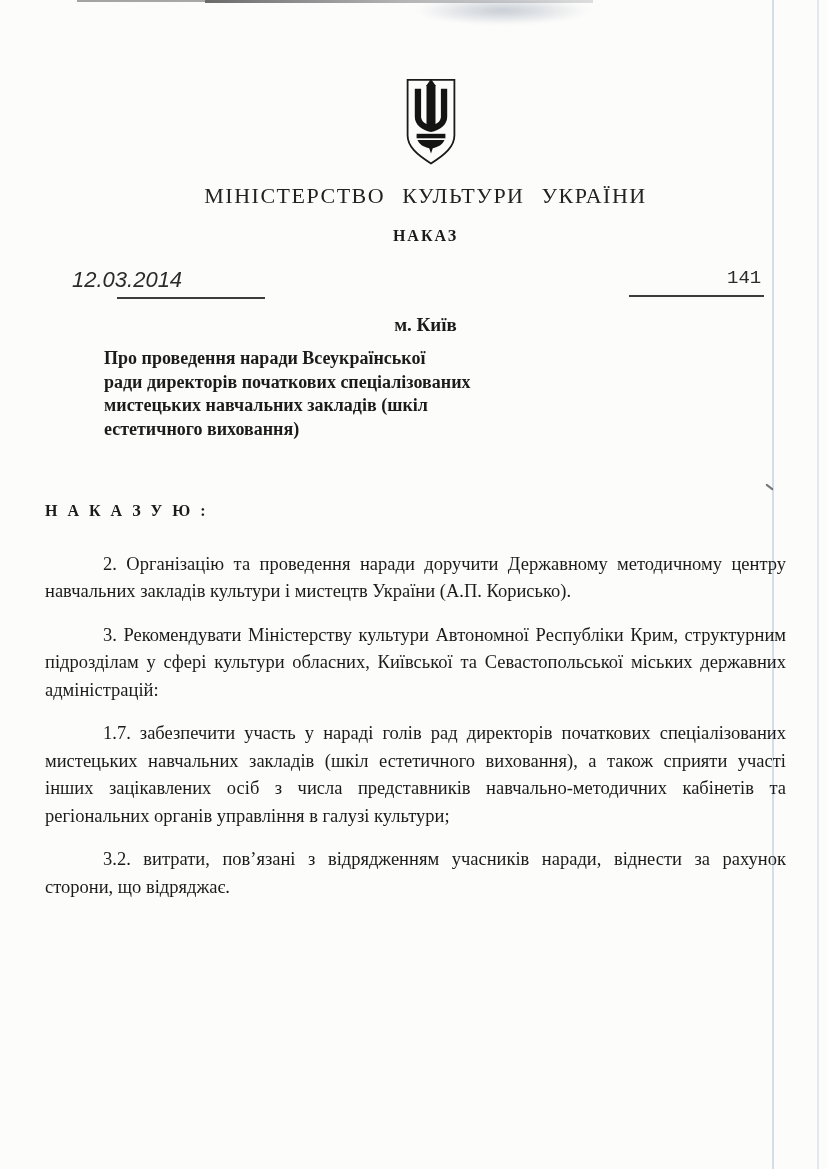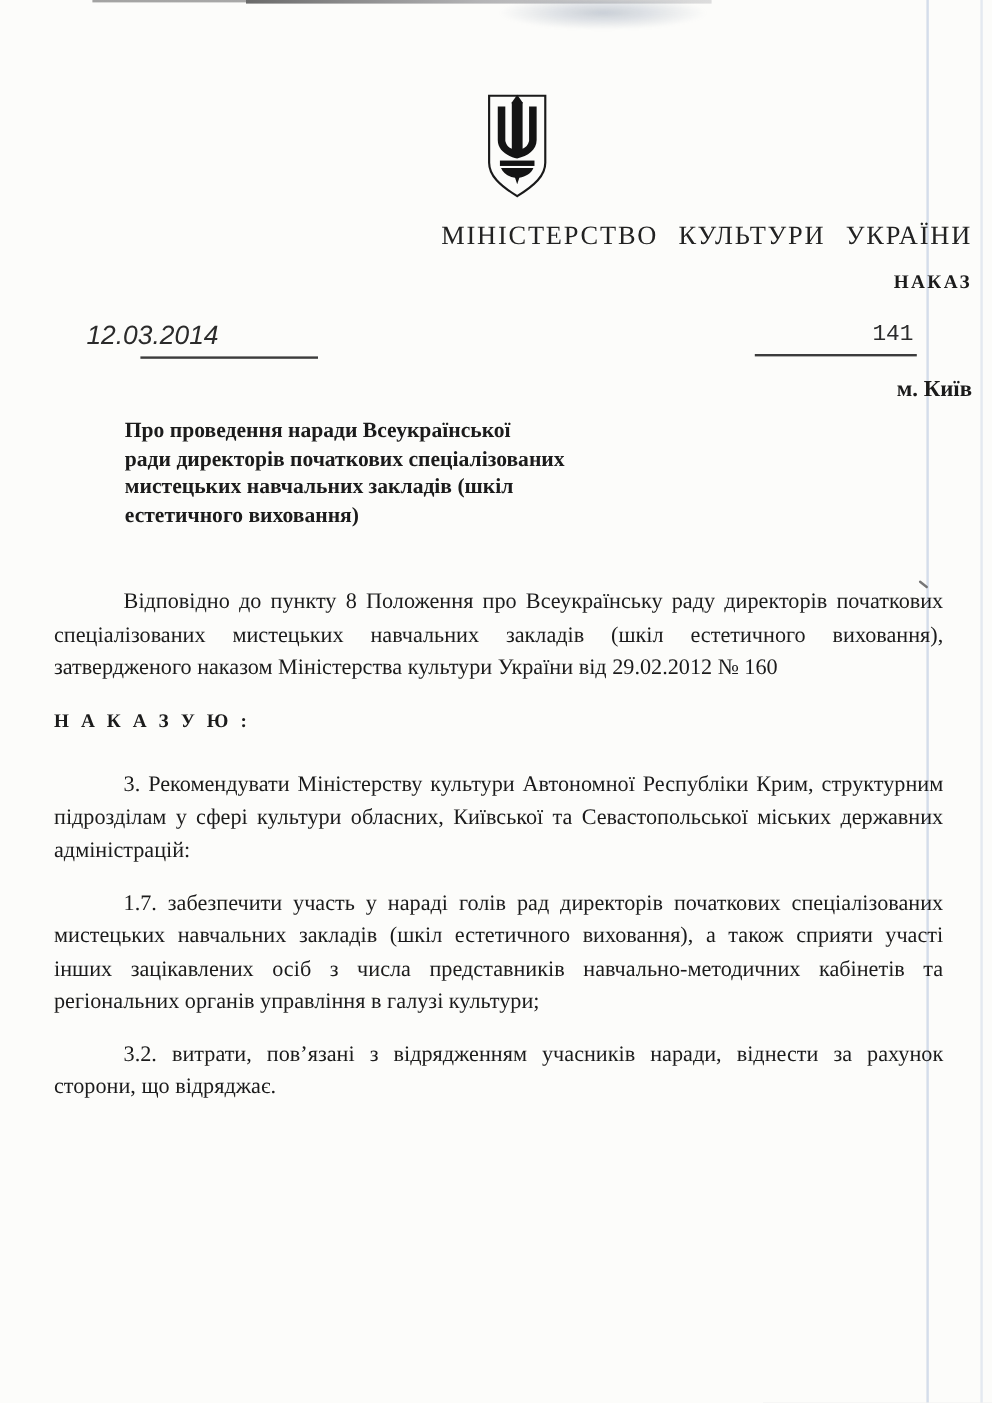--- a/index.html
+++ b/index.html
@@ -26,21 +26,21 @@
              filter:blur(1.5px); }
   .blue-line-a { position:absolute; left:772px; top:0; width:2px; height:1169px;
                  background:rgba(95,130,190,.26); }
   .blue-line-b { position:absolute; left:817px; top:0; width:2px; height:1169px;
                  background:rgba(95,130,190,.15); }
   .tick { position:absolute; left:765px; top:486px; width:9px; height:2px;
           background:#4a4a4a; transform:rotate(38deg); opacity:.75; border-radius:1px; }
 
   
   .emblem { position:absolute; left:404px; top:78px; width:54px; height:90px; }
-  .centered { position:absolute; left:55px; right:17px; text-align:right; }
+  .centered { position:absolute; left:55px; right:31px; text-align:center; }
   .ministry { top:183px; font-size:22px; letter-spacing:1.5px; word-spacing:10px; color:#222; }
   .doctype  { top:227px; font-size:16px; font-weight:bold; letter-spacing:2px; }
 
   
   .doc-date   { position:absolute; left:72px;  top:267px; font-family:"Liberation Sans", sans-serif;
                 font-size:22px; color:#2b2b2b;font-style:italic; }
   .date-line  { position:absolute; left:117px; top:297px; width:148px; height:2px; background:#3c3c3c; }
   .doc-number { position:absolute; left:727px; top:267px; font-family:Liberation Mono, monospace;
                 font-size:19px; color:#2b2b2b; }
   .num-line   { position:absolute; left:629px; top:295px; width:135px; height:2px; background:#3c3c3c; }
@@ -97,20 +97,20 @@
   <div class="num-line"></div>
 
   <div class="centered city">м. Київ</div>
 
   <div class="subject">Про проведення наради Всеукраїнської
 ради директорів початкових спеціалізованих
 мистецьких навчальних закладів (шкіл
 естетичного виховання)</div>
 
   <div class="doc-body">
-    <p>Відповідно до пункту 8 Положення про Всеукраїнську раду директорів початкових спеціалізованих мистецьких навчальних закладів (шкіл естетичного виховання), затвердженого наказом Міністерства культури України від 29.02.2012 № 160</p>
     <div class="order-heading">Н А К А З У Ю :</div>
+    <p>2. Організацію та проведення наради доручити Державному методичному центру навчальних закладів культури і мистецтв України (А.П. Корисько).</p>
     <p>3. Рекомендувати Міністерству культури Автономної Республіки Крим, структурним підрозділам у сфері культури обласних, Київської та Севастопольської міських державних адміністрацій:</p>
     <p>1.7. забезпечити участь у нараді голів рад директорів початкових спеціалізованих мистецьких навчальних закладів (шкіл естетичного виховання), а також сприяти участі інших зацікавлених осіб з числа представників навчально-методичних кабінетів та регіональних органів управління в галузі культури;</p>
     <p>3.2. витрати, пов’язані з відрядженням учасників наради, віднести за рахунок сторони, що відряджає.</p>
   </div>
 
 </div>
 
 </body></html>

